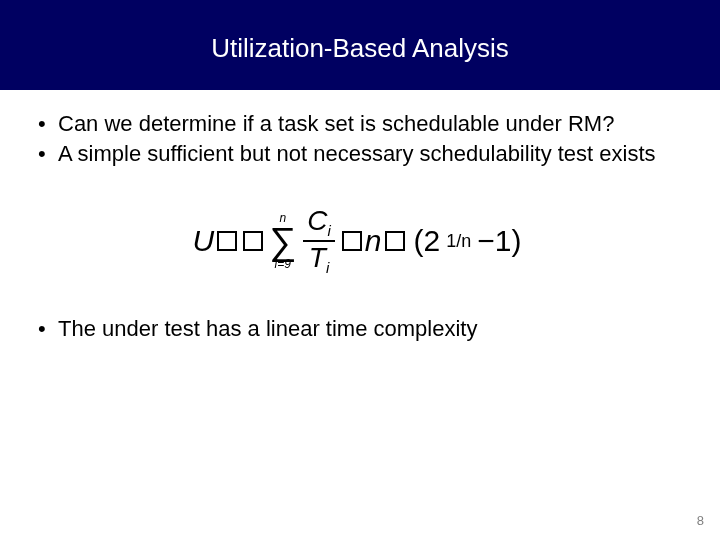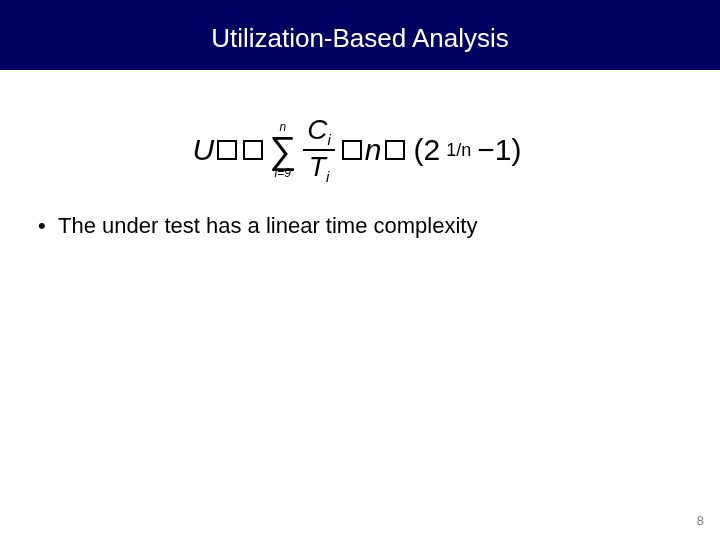--- a/index.html
+++ b/index.html
@@ -9,21 +9,21 @@
     height: 540px;
     background: #fff;
     font-family: Arial, Helvetica, sans-serif;
     position: relative;
     overflow: hidden;
   }
   .title-bar {
     background: #000061;
     color: #fff;
     width: 720px;
-    height: 70px;
+    height: 90px;
     display: flex;
     align-items: center;
     justify-content: center;
     font-size: 26px;
     box-sizing: border-box;
     padding-top: 6px;
   }
   .content {
     padding: 18px 34px 0 34px;
     font-size: 22px;
@@ -85,21 +85,21 @@
   }
   .sum .sigma {
     font-size: 38px;
     font-style: normal;
     line-height: 0.9;
   }
   .frac {
     display: inline-flex;
     flex-direction: column;
     align-items: center;
-    margin: 0 4px;
+    margin: 12px 4px;
     line-height: 1;
   }
   .frac .num, .frac .den {
     padding: 0 4px;
     font-size: 28px;
   }
   .frac .bar {
     width: 100%;
     border-top: 2px solid #000;
     margin: 2px 0;
@@ -123,20 +123,24 @@
   }
 </style>
 </head>
 <body>
 
 <div class="title-bar">
   <span>Utilization-Based Analysis</span>
 </div>
 
 <div class="content">
+  <ul class="bullets">
+    <li>Can we determine if a task set is schedulable under RM?</li>
+    <li>A simple sufficient but not necessary schedulability test exists</li>
+  </ul>
 
   <div class="formula-wrap">
     <span class="formula">
       <span>U</span>
       <span class="box"></span>
       <span class="box"></span>
       <span class="sum">
         <span class="lim">n</span>
         <span class="sigma">∑</span>
         <span class="lim">i=9</span>

